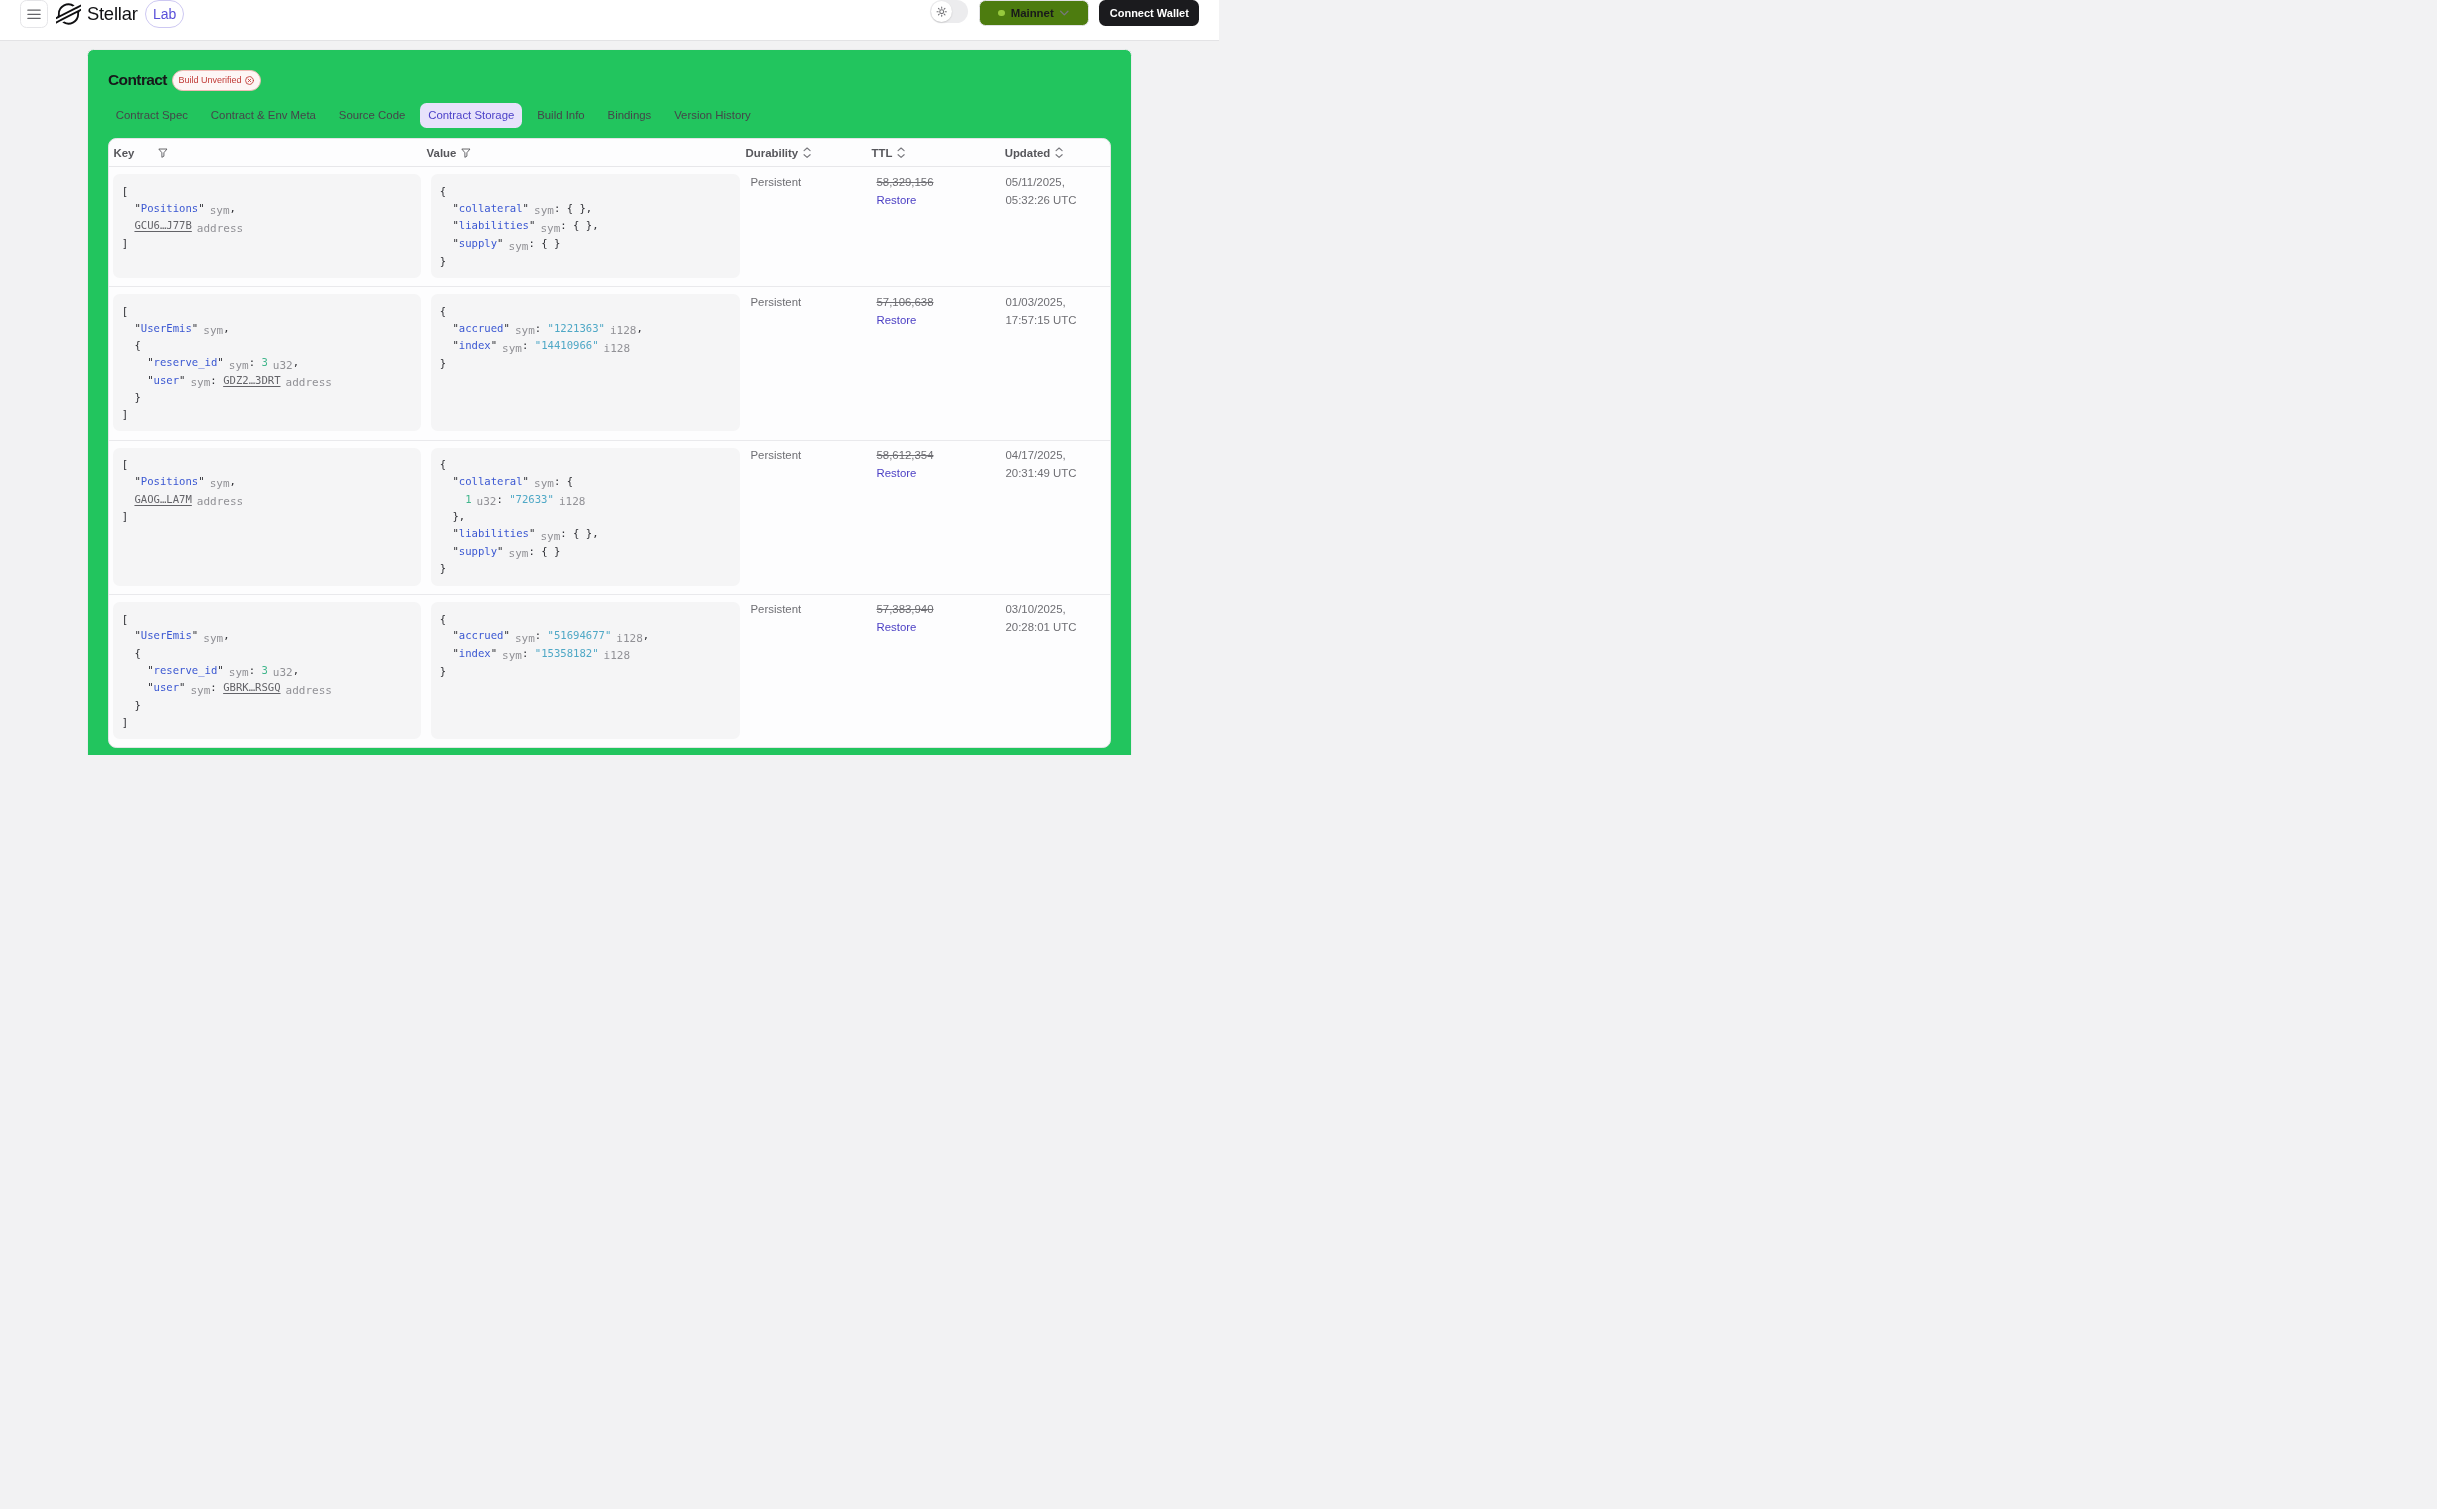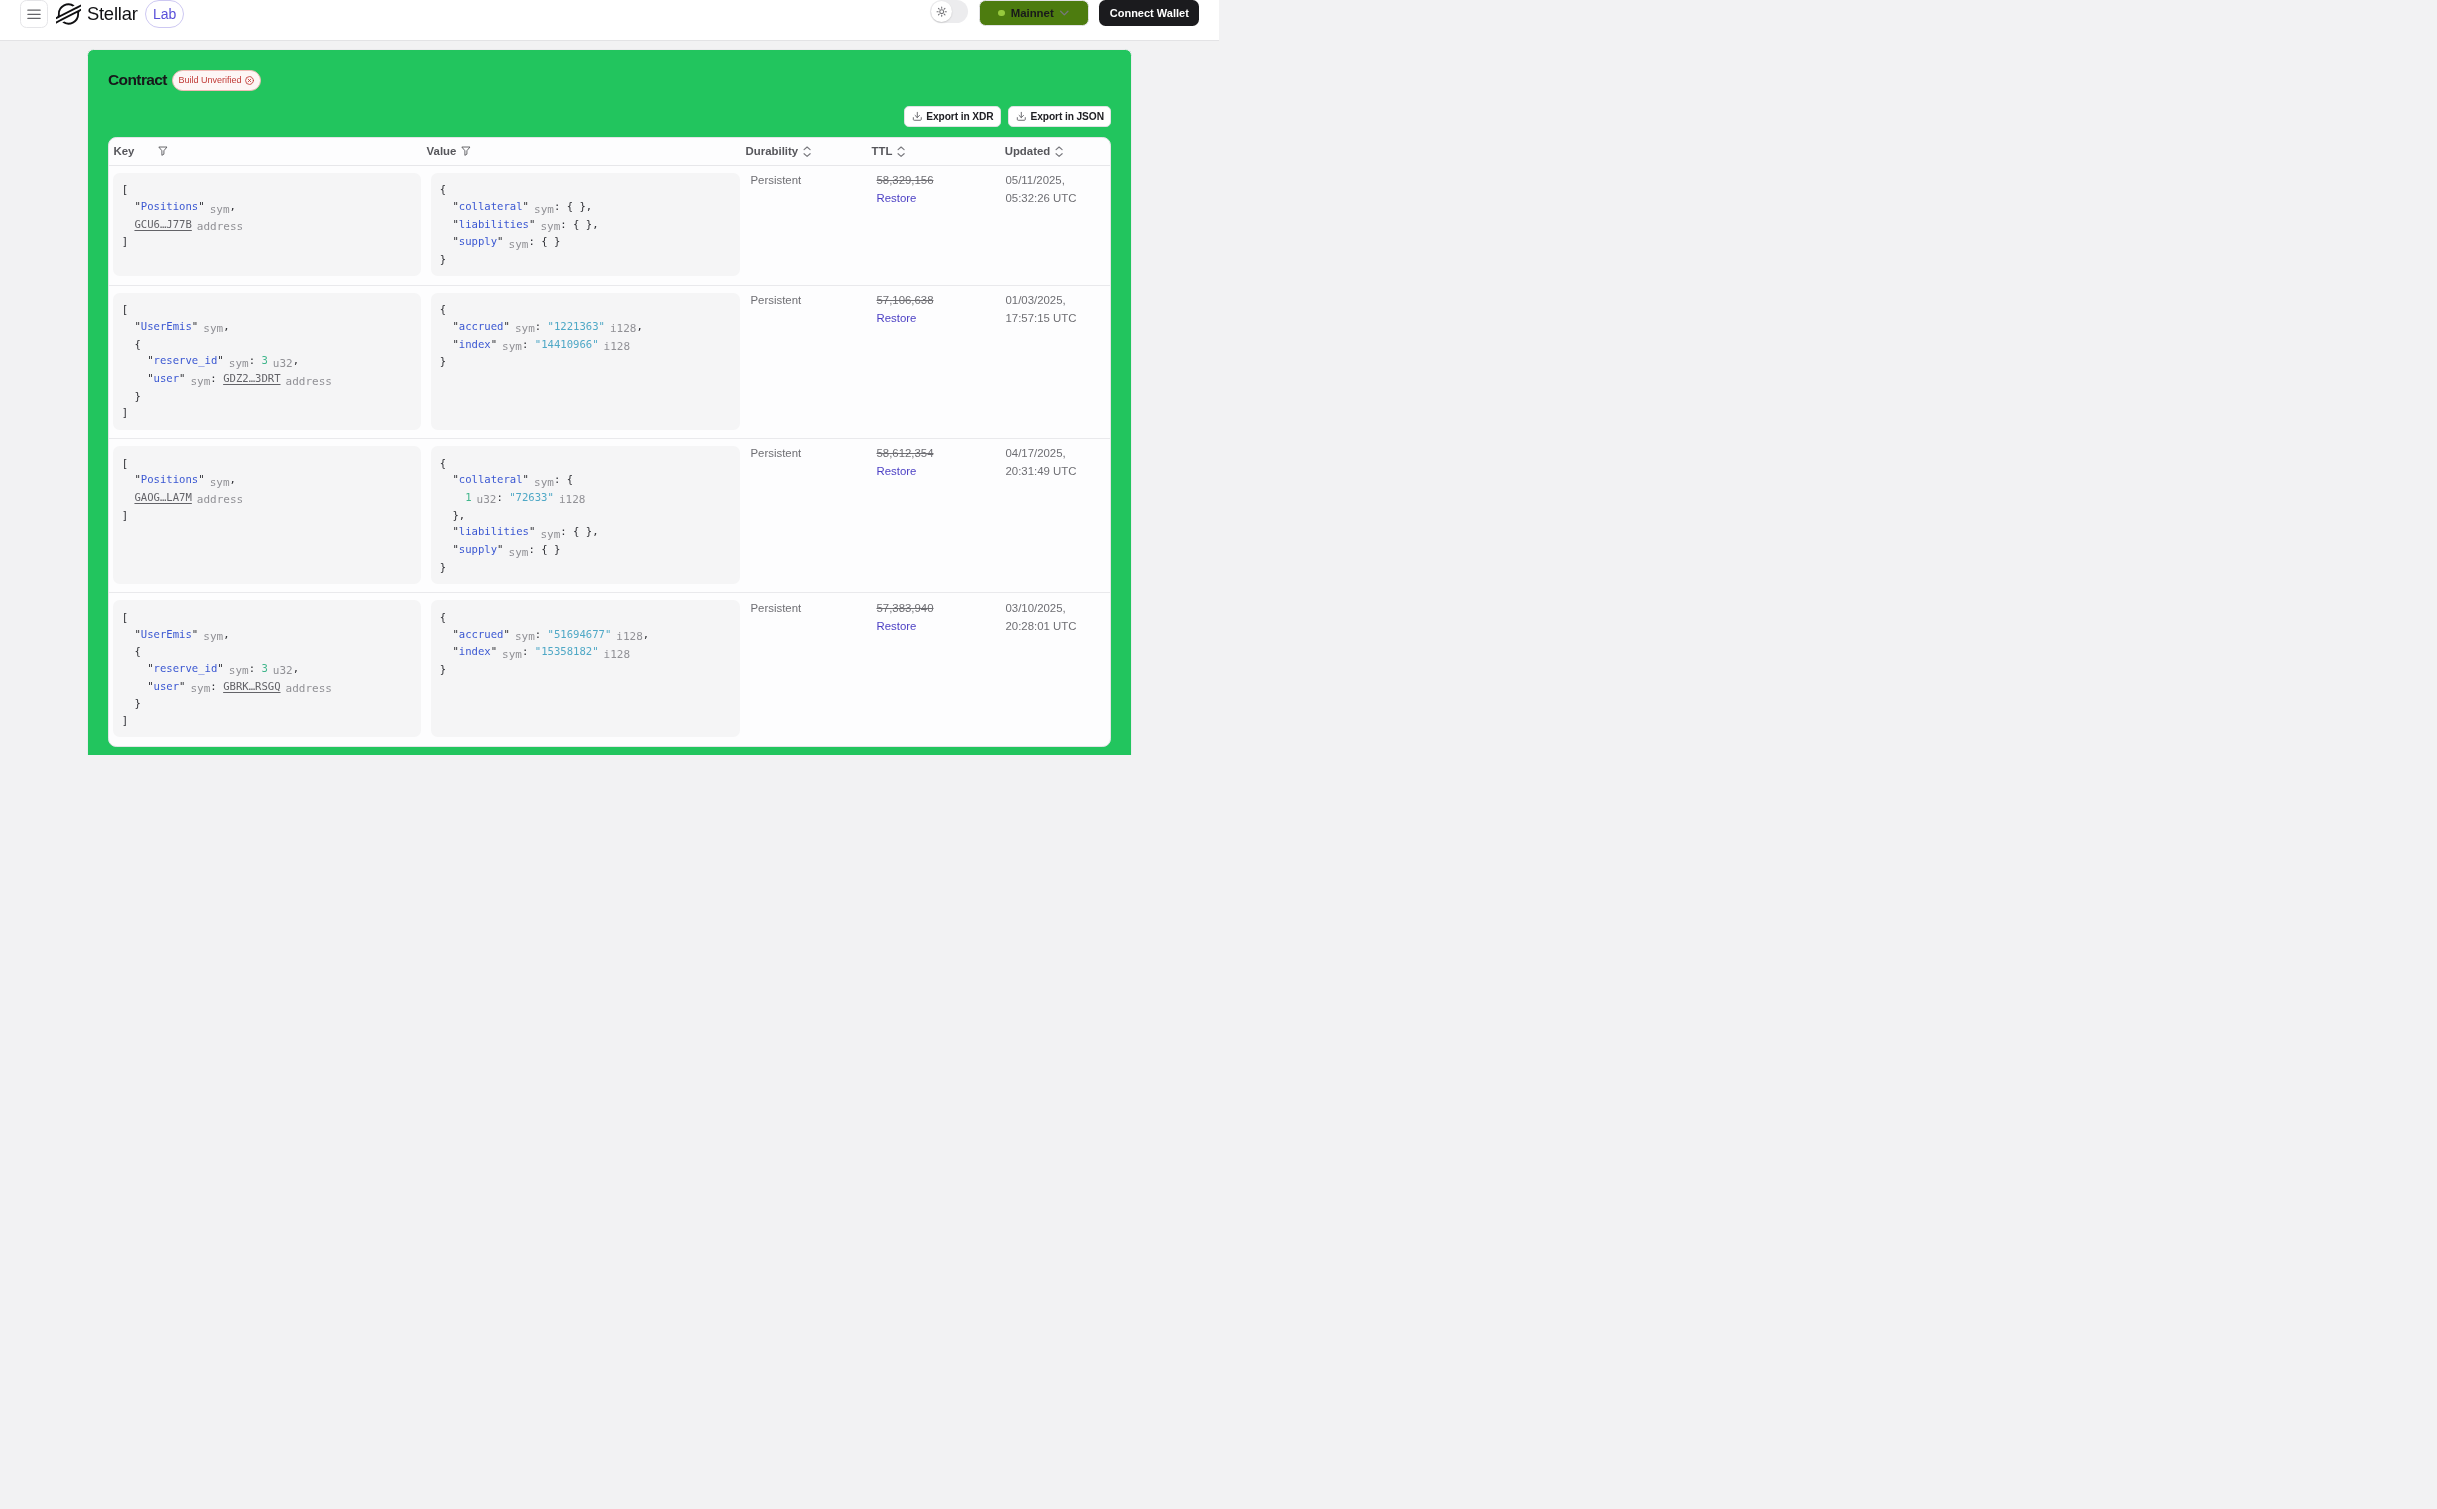--- a/index.html
+++ b/index.html
@@ -173,39 +173,30 @@
       <span class="build-badge">
         <span>Build Unverified</span>
         <svg width="9" height="9" viewBox="0 0 16 16" fill="none" stroke="#c03a36" stroke-width="1.5" stroke-linecap="round">
           <circle cx="8" cy="8" r="7"></circle>
           <line x1="5.6" y1="5.6" x2="10.4" y2="10.4"></line>
             <line x1="10.4" y1="5.6" x2="5.6" y2="10.4"></line>
         </svg>
       </span>
     </div>
 
-
-    <div class="toolbar">
-      <button class="export-btn">
-        <svg width="10.6" height="10.6" viewBox="0 0 24 24" fill="none" stroke="#6a6a6e" stroke-width="2.2" stroke-linecap="round" stroke-linejoin="round">
-          <path d="M21 15v4a2 2 0 0 1-2 2H5a2 2 0 0 1-2-2v-4"></path>
-            <polyline points="7 10 12 15 17 10"></polyline>
-            <line x1="12" y1="15" x2="12" y2="3"></line>
-        </svg>
-        <span>Export in XDR</span>
-      </button>
-      <button class="export-btn">
-        <svg width="10.6" height="10.6" viewBox="0 0 24 24" fill="none" stroke="#6a6a6e" stroke-width="2.2" stroke-linecap="round" stroke-linejoin="round">
-          <path d="M21 15v4a2 2 0 0 1-2 2H5a2 2 0 0 1-2-2v-4"></path>
-            <polyline points="7 10 12 15 17 10"></polyline>
-            <line x1="12" y1="15" x2="12" y2="3"></line>
-        </svg>
-        <span>Export in JSON</span>
-      </button>
-    </div>
+    <nav class="tabs" id="tabs">
+        <div class="tab">Contract Spec</div>
+        <div class="tab">Contract &amp; Env Meta</div>
+        <div class="tab">Source Code</div>
+        <div class="tab active">Contract Storage</div>
+        <div class="tab">Build Info</div>
+        <div class="tab">Bindings</div>
+        <div class="tab">Version History</div>
+      </nav>
+
 
     <div class="storage-table">
       <div class="tgrid thead">
         <div class="th">
           <span>Key</span>
           <svg width="9.8" height="9.8" viewBox="0 0 24 24" fill="none" stroke="#4f4f54" stroke-width="2.1" stroke-linejoin="round">
             <path d="M2 2.5h20L14.5 11.5v8.5l-5 2.8V11.5L2 2.5z"></path>
           </svg>
         </div>
         <div class="th">

